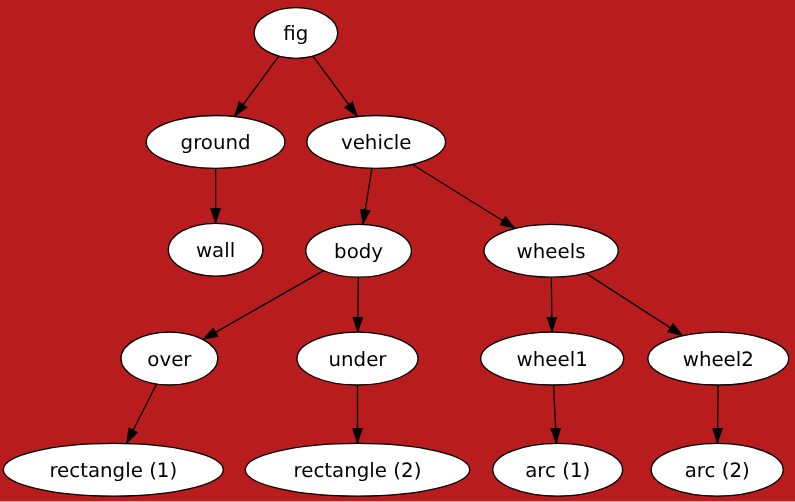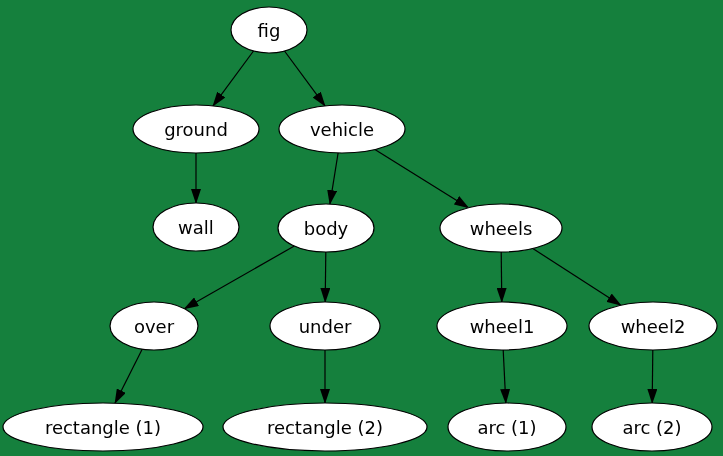--- a/index.html
+++ b/index.html
@@ -4,21 +4,21 @@
 <style>
   html, body {
     margin: 0;
     padding: 0;
     background: #ffffff;
   }
   .canvas-wrap {
     position: relative;
     width: 723px;
     height: 456px;
-    background: #15803d;
+    background: #b91c1c;
     overflow: hidden;
   }
   svg text {
     font-family: "DejaVu Sans", "Liberation Sans", sans-serif;
     font-size: 18px;
     fill: #000000;
   }
   svg ellipse {
     fill: #ffffff;
     stroke: #000000;

